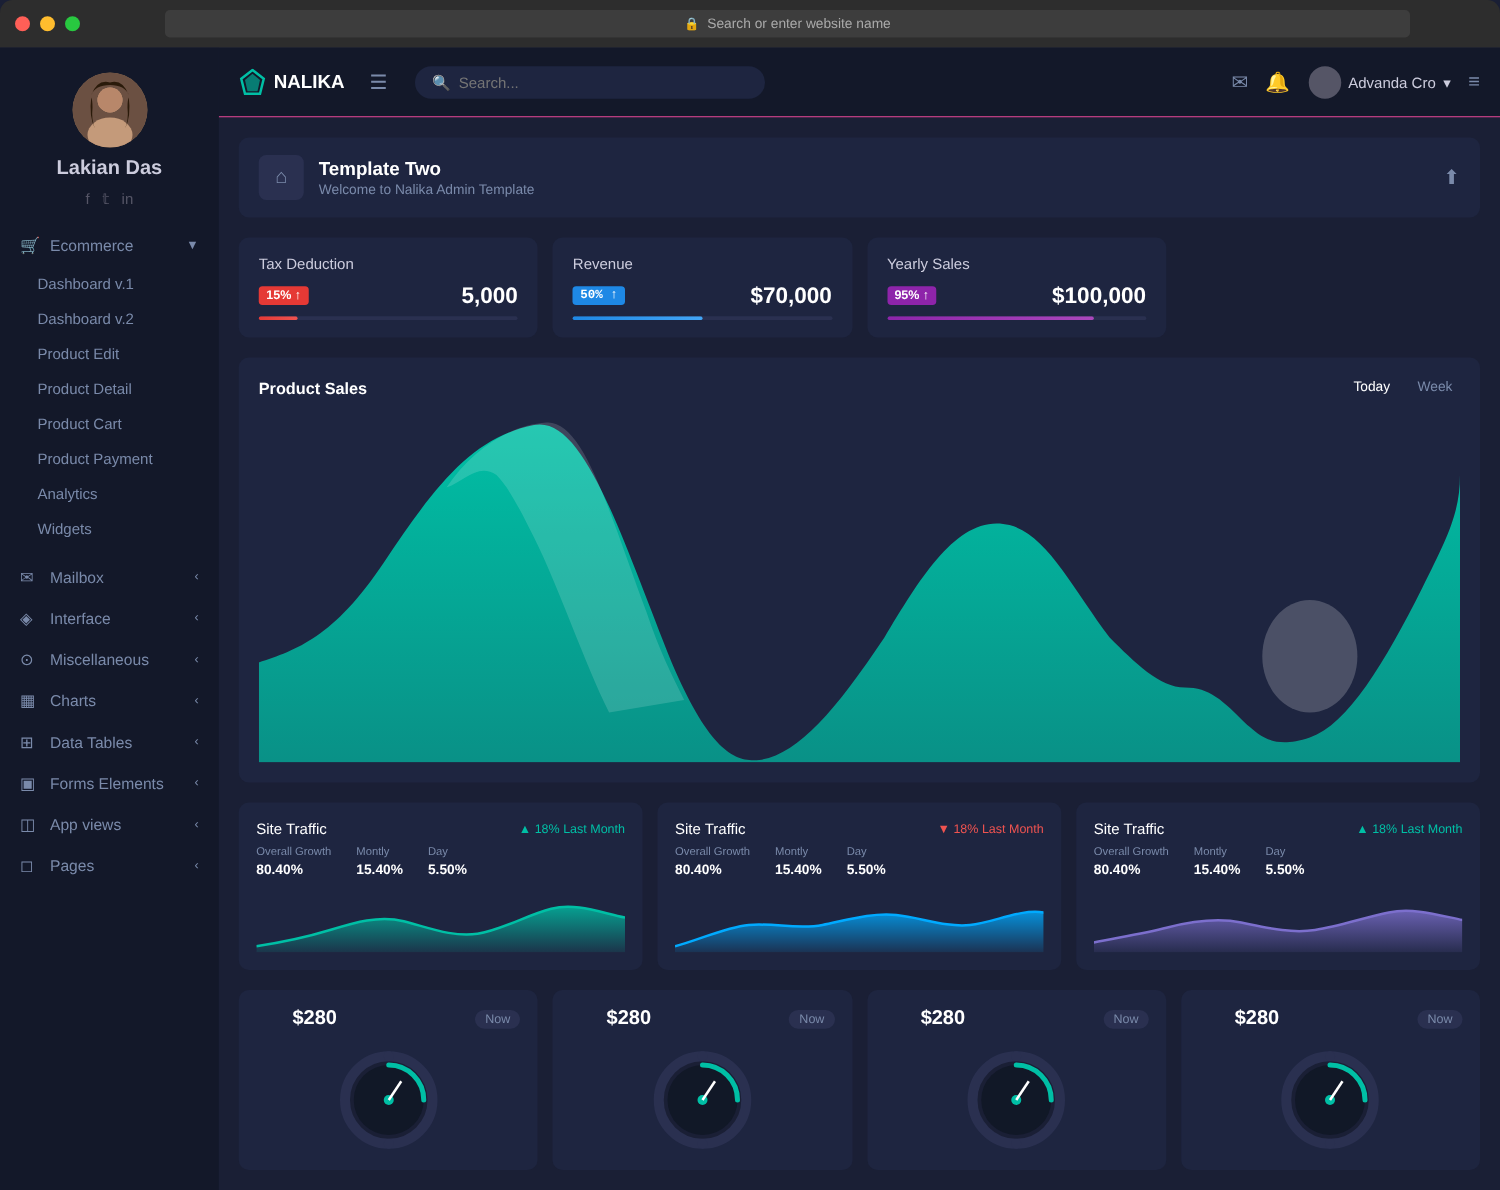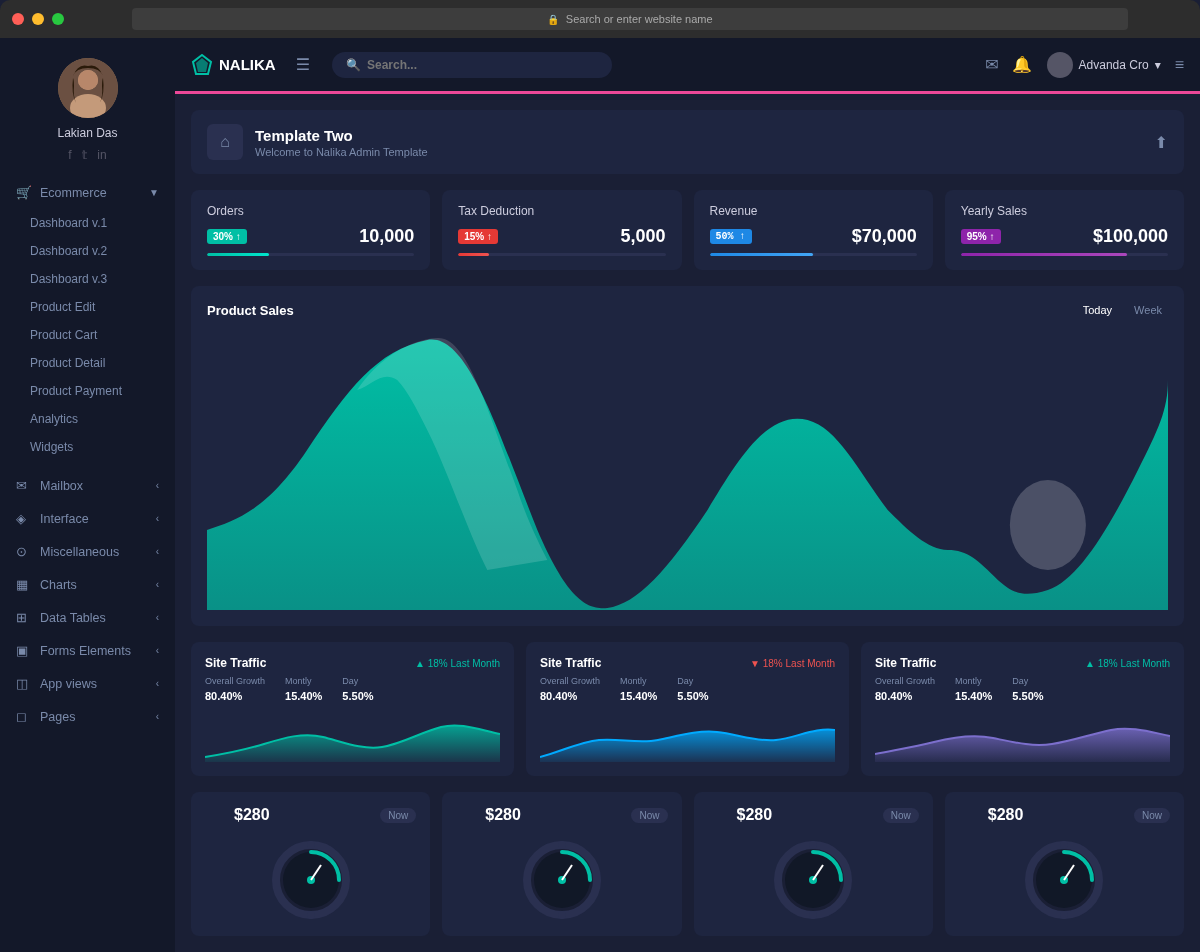--- a/index.html
+++ b/index.html
@@ -14,39 +14,39 @@
     .mac-urlbar { flex: 1; background: #3d3d3d; border-radius: 4px; height: 22px; margin: 0 60px; display: flex; align-items: center; justify-content: center; gap: 6px; font-size: 11px; color: #aaa; }
     .mac-urlbar-lock { font-size: 10px; }
 
     .app-wrapper { display: flex; height: calc(952px - 38px); overflow: hidden; }
 
     
     .sidebar { width: 175px; background: #131829; height: 100%; overflow-y: auto; flex-shrink: 0; }
     .sidebar::-webkit-scrollbar { width: 0; }
     .sidebar-header { display: flex; flex-direction: column; align-items: center; padding: 20px 10px 10px; }
     .avatar { width: 60px; height: 60px; border-radius: 50%; background: #8b6a4f; overflow: hidden; display: flex; align-items: center; justify-content: center; font-size: 24px; }
-    .user-name { font-size: 12px; color: #ccd; margin-top: 8px; }
+    .user-name { font-size: 16px; color: #ccd; margin-top: 8px; font-weight: bold; }
     .social-icons { display: flex; gap: 10px; margin-top: 8px; }
     .social-icon { color: #556; font-size: 12px; cursor: pointer; }
 
     .nav-section { padding: 4px 0; }
     .nav-item { display: flex; align-items: center; padding: 9px 16px; cursor: pointer; color: #7a8aaa; font-size: 12.5px; gap: 8px; transition: color 0.2s; position: relative; }
     .nav-item .nav-icon { font-size: 13px; width: 16px; }
     .nav-item .nav-arrow { margin-left: auto; font-size: 10px; }
     .nav-item.section-header { color: #7a8aaa; font-size: 12.5px; }
     .nav-sub-item { padding: 7px 16px 7px 30px; cursor: pointer; color: #7a8aaa; font-size: 12px; }
 
     
     .main-area { flex: 1; display: flex; flex-direction: column; overflow: hidden; }
-    .topbar { background: #131829; height: 56px; display: flex; align-items: center; padding: 0 16px; gap: 12px; border-bottom: 3px solid #ec4899; flex-shrink: 0; }
+    .topbar { background: #131829; height: 56px; display: flex; align-items: center; padding: 0 16px; gap: 12px; border-bottom: 1px solid #ec4899; flex-shrink: 0; }
     .topbar-logo { display: flex; align-items: center; gap: 6px; font-weight: 700; font-size: 15px; color: #fff; }
     .logo-diamond { width: 22px; height: 22px; }
     .topbar-hamburger { color: #7a8aaa; font-size: 16px; cursor: pointer; margin-left: 8px; }
     .topbar-search { flex: 1; max-width: 280px; background: #1e2540; border: none; border-radius: 20px; padding: 6px 14px; color: #fff; font-size: 12px; display: flex; align-items: center; gap: 6px; margin-left: 10px; }
-    .topbar-search input { background: none; border: none; outline: none; color: #5eead4; font-size: 12px; flex: 1; font-weight: bold; }
+    .topbar-search input { background: none; border: none; outline: none; color: #5eead4; font-size: 12px; flex: 1; }
     .topbar-search-icon { color: #556; font-size: 12px; }
     .topbar-right { margin-left: auto; display: flex; align-items: center; gap: 14px; }
     .topbar-icon { color: #7a8aaa; font-size: 16px; cursor: pointer; }
     .topbar-user { display: flex; align-items: center; gap: 6px; font-size: 12px; color: #ccd; cursor: pointer; }
     .topbar-user-avatar { width: 26px; height: 26px; border-radius: 50%; background: #556; }
     .topbar-hamburger2 { color: #7a8aaa; font-size: 16px; cursor: pointer; }
 
     
     .content { flex: 1; overflow-y: auto; padding: 16px; background: #1a1f35; }
     .content::-webkit-scrollbar { width: 4px; }
@@ -83,21 +83,21 @@
     .chart-title { font-size: 13px; font-weight: 600; }
     .chart-tabs { display: flex; gap: 10px; }
     .chart-tab { font-size: 11px; color: #7a8aaa; cursor: pointer; padding: 2px 6px; border-radius: 3px; }
     .chart-tab.active { color: #fff; }
     .chart-area { height: 280px; position: relative; overflow: hidden; }
 
     
     .traffic-grid { display: grid; grid-template-columns: repeat(3, 1fr); gap: 12px; margin-bottom: 16px; }
     .traffic-card { background: #1e2540; border-radius: 8px; padding: 14px; }
     .traffic-header { display: flex; align-items: center; justify-content: space-between; margin-bottom: 6px; }
-    .traffic-title { font-size: 12px; font-weight: 700; }
+    .traffic-title { font-size: 12px; font-weight: 400; }
     .traffic-badge { font-size: 10px; color: #00bfa5; }
     .traffic-badge.down { color: #ef5350; }
     .traffic-stats { display: flex; gap: 20px; margin-bottom: 8px; }
     .traffic-stat label { font-size: 9px; color: #7a8aaa; display: block; }
     .traffic-stat span { font-size: 11px; font-weight: 600; }
     .mini-chart { height: 50px; position: relative; overflow: hidden; }
 
     
     .watch-grid { display: grid; grid-template-columns: repeat(4, 1fr); gap: 12px; }
     .watch-card { background: #1e2540; border-radius: 8px; padding: 14px; }
@@ -152,30 +152,27 @@
         <span>Ecommerce</span>
         <span class="nav-arrow">▼</span>
       </div>
       <div class="nav-sub-item">
         <span>Dashboard v.1</span>
       </div>
       <div class="nav-sub-item">
         <span>Dashboard v.2</span>
       </div>
       <div class="nav-sub-item">
-        <span>Dashboard v.3</span>
-      </div>
-      <div class="nav-sub-item">
         <span>Product Edit</span>
       </div>
       <div class="nav-sub-item">
+        <span>Product Detail</span>
+      </div>
+      <div class="nav-sub-item">
         <span>Product Cart</span>
-      </div>
-      <div class="nav-sub-item">
-        <span>Product Detail</span>
       </div>
       <div class="nav-sub-item">
         <span>Product Payment</span>
       </div>
       <div class="nav-sub-item">
         <span>Analytics</span>
       </div>
       <div class="nav-sub-item">
         <span>Widgets</span>
       </div>
@@ -257,30 +254,20 @@
       <div class="page-header">
         <div class="page-header-icon">⌂</div>
         <div class="page-header-text">
           <h2>Template Two</h2>
           <p>Welcome to Nalika Admin Template</p>
         </div>
         <div class="page-header-action">⬆</div>
       </div>
 
       <div class="stat-cards">
-        <div class="stat-card">
-          <div class="stat-card-title">Orders</div>
-          <div class="stat-card-row">
-            <span class="stat-badge badge-teal">30% ↑</span>
-            <span class="stat-value">10,000</span>
-          </div>
-          <div class="stat-bar">
-            <div class="stat-bar-fill bar-teal" style="width:30%"></div>
-          </div>
-        </div>
         <div class="stat-card">
           <div class="stat-card-title">Tax Deduction</div>
           <div class="stat-card-row">
             <span class="stat-badge badge-red">15% ↑</span>
             <span class="stat-value">5,000</span>
           </div>
           <div class="stat-bar">
             <div class="stat-bar-fill bar-red" style="width:15%"></div>
           </div>
         </div>

